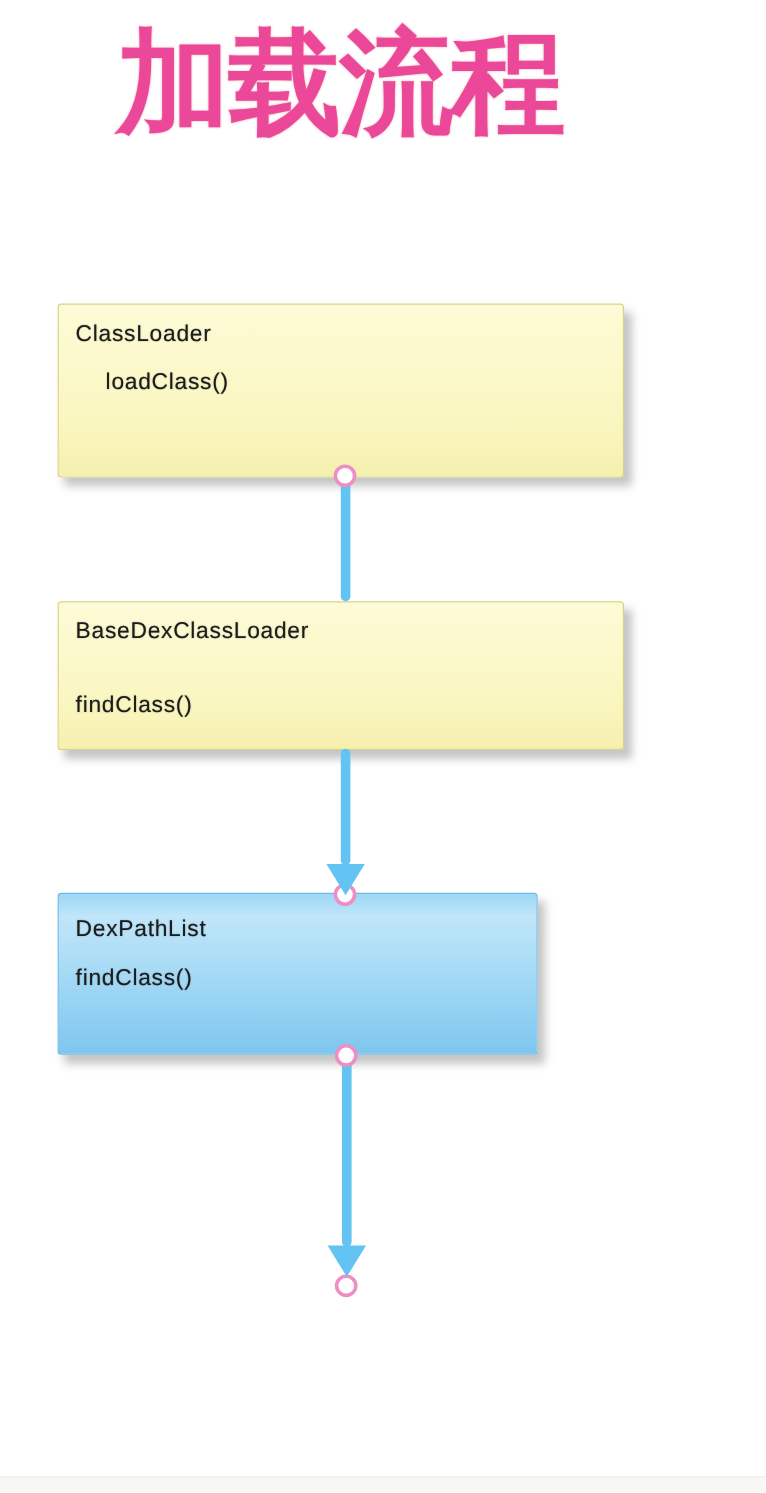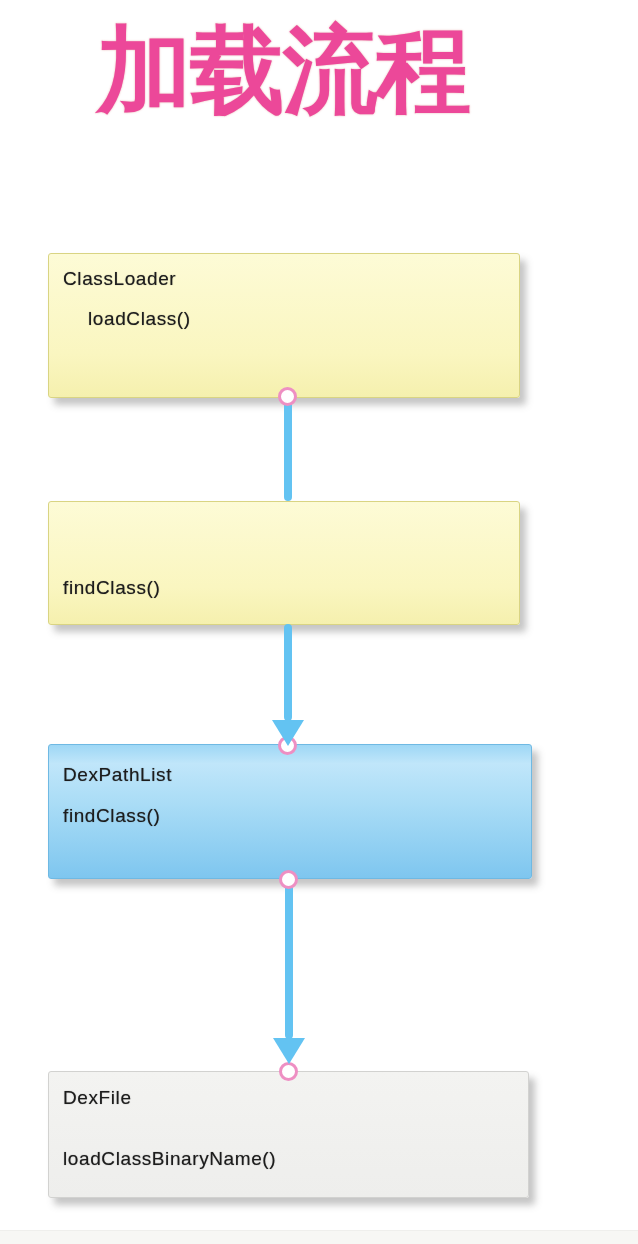--- a/index.html
+++ b/index.html
@@ -52,21 +52,21 @@
     letter-spacing: 0.6px;
     color: #1c1c1c;
     text-shadow: 0 0 1px rgba(25, 25, 25, 0.55);
     white-space: nowrap;
   }
   
   #node-1 { left: 48px; top: 253px; width: 472px; height: 145px; }
   #node-1 .cls { top: 14px; } #node-1 .mth { top: 54px; margin-left: 25px; }
   #node-2 { left: 48px; top: 501px; width: 472px; height: 124px; }
   #node-2 .cls { top: 14px; } #node-2 .mth { top: 75px; }
-  #node-3 { left: 48px; top: 744px; width: 484px; height: 135px; }
+  #node-3 { left: 48px; top: 744px; width: 400px; height: 135px; }
   #node-3 .cls { top: 19px; } #node-3 .mth { top: 60px; }
   #node-4 { left: 48px; top: 1071px; width: 481px; height: 127px; }
   #node-4 .cls { top: 15px; } #node-4 .mth { top: 76px; }
 
   .vline {
     position: absolute;
     width: 8px;
     background: #63c3f2;
     border-radius: 4px;
     z-index: 2;
@@ -117,37 +117,34 @@
 
   <div class="node yellow" id="node-1">
     <div class="node-line cls">ClassLoader</div>
     <div class="node-line mth">loadClass()</div>
   </div>
 
   <div class="vline" id="edge-line-1"></div>
   <div class="pin" id="pin-1"></div>
 
   <div class="node yellow" id="node-2">
+    <div class="node-line cls">BaseDexClassLoader</div>
     <div class="node-line mth">findClass()</div>
   </div>
 
   <div class="vline" id="edge-line-2"></div>
   <div class="arrowhead" id="edge-arrow-2"></div>
   <div class="pin" id="pin-2"></div>
 
   <div class="node blue" id="node-3">
     <div class="node-line cls">DexPathList</div>
     <div class="node-line mth">findClass()</div>
   </div>
 
   <div class="pin" id="pin-3"></div>
   <div class="vline" id="edge-line-3"></div>
   <div class="arrowhead" id="edge-arrow-3"></div>
   <div class="pin" id="pin-4"></div>
 
-  <div class="node gray" id="node-4">
-    <div class="node-line cls">DexFile</div>
-    <div class="node-line mth">loadClassBinaryName()</div>
-  </div>
 
   <div class="bottom-strip"></div>
 
 </div>
 
 </body></html>

